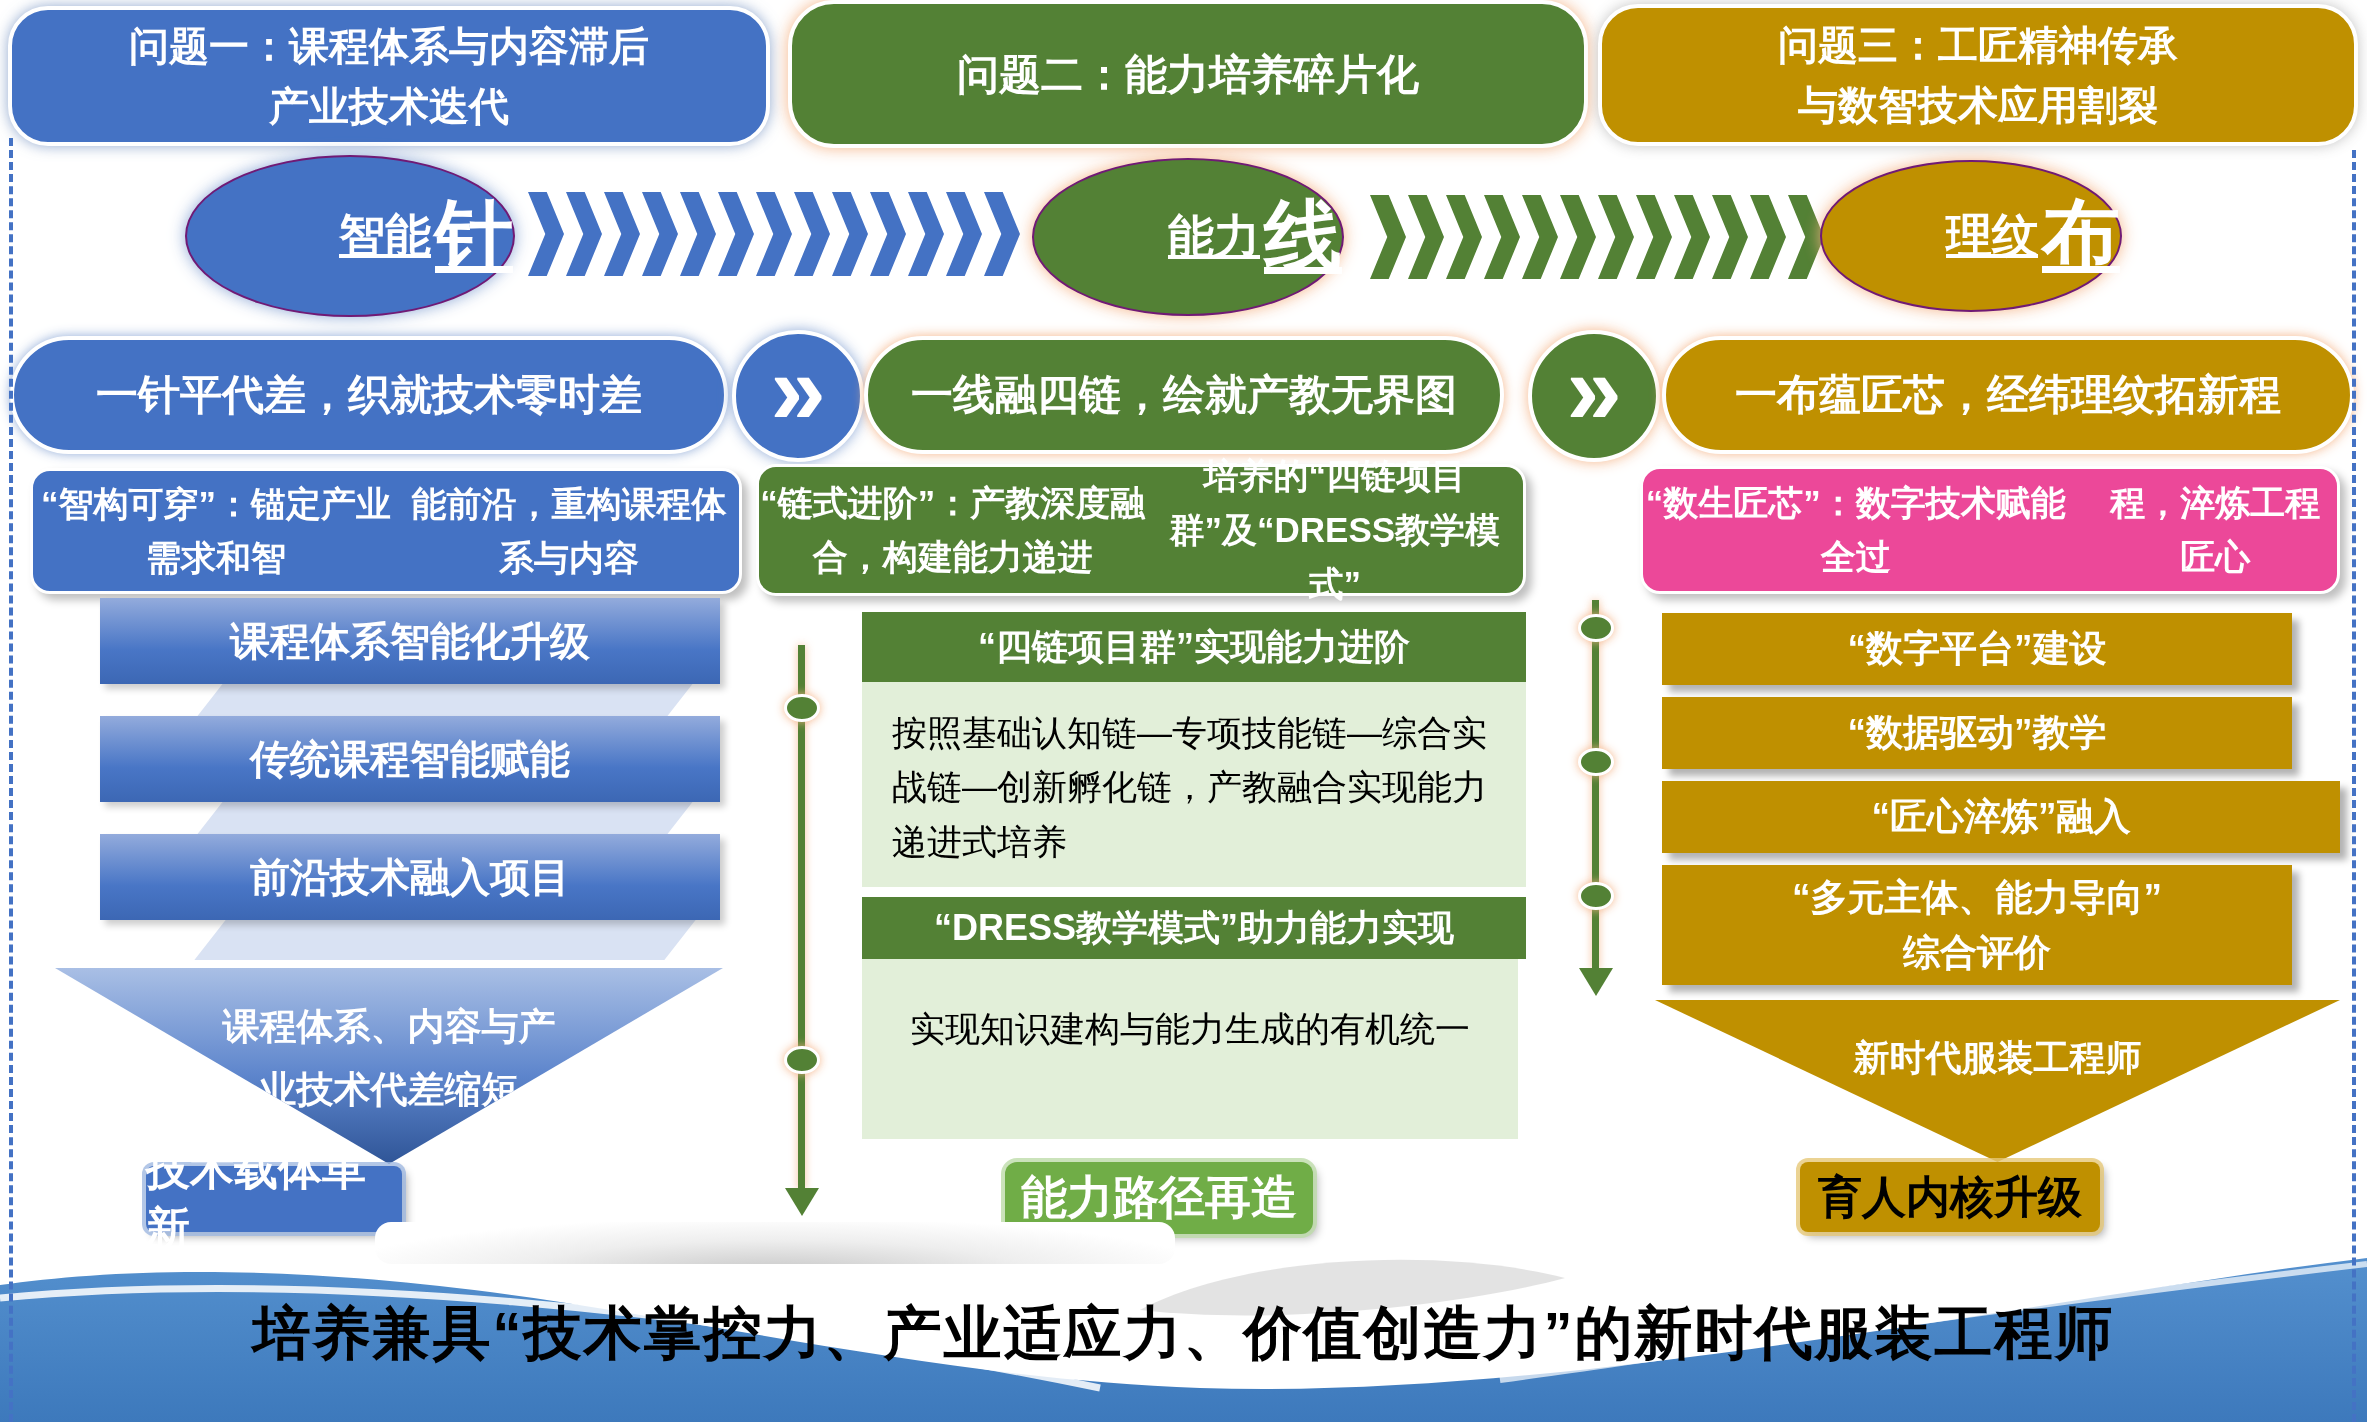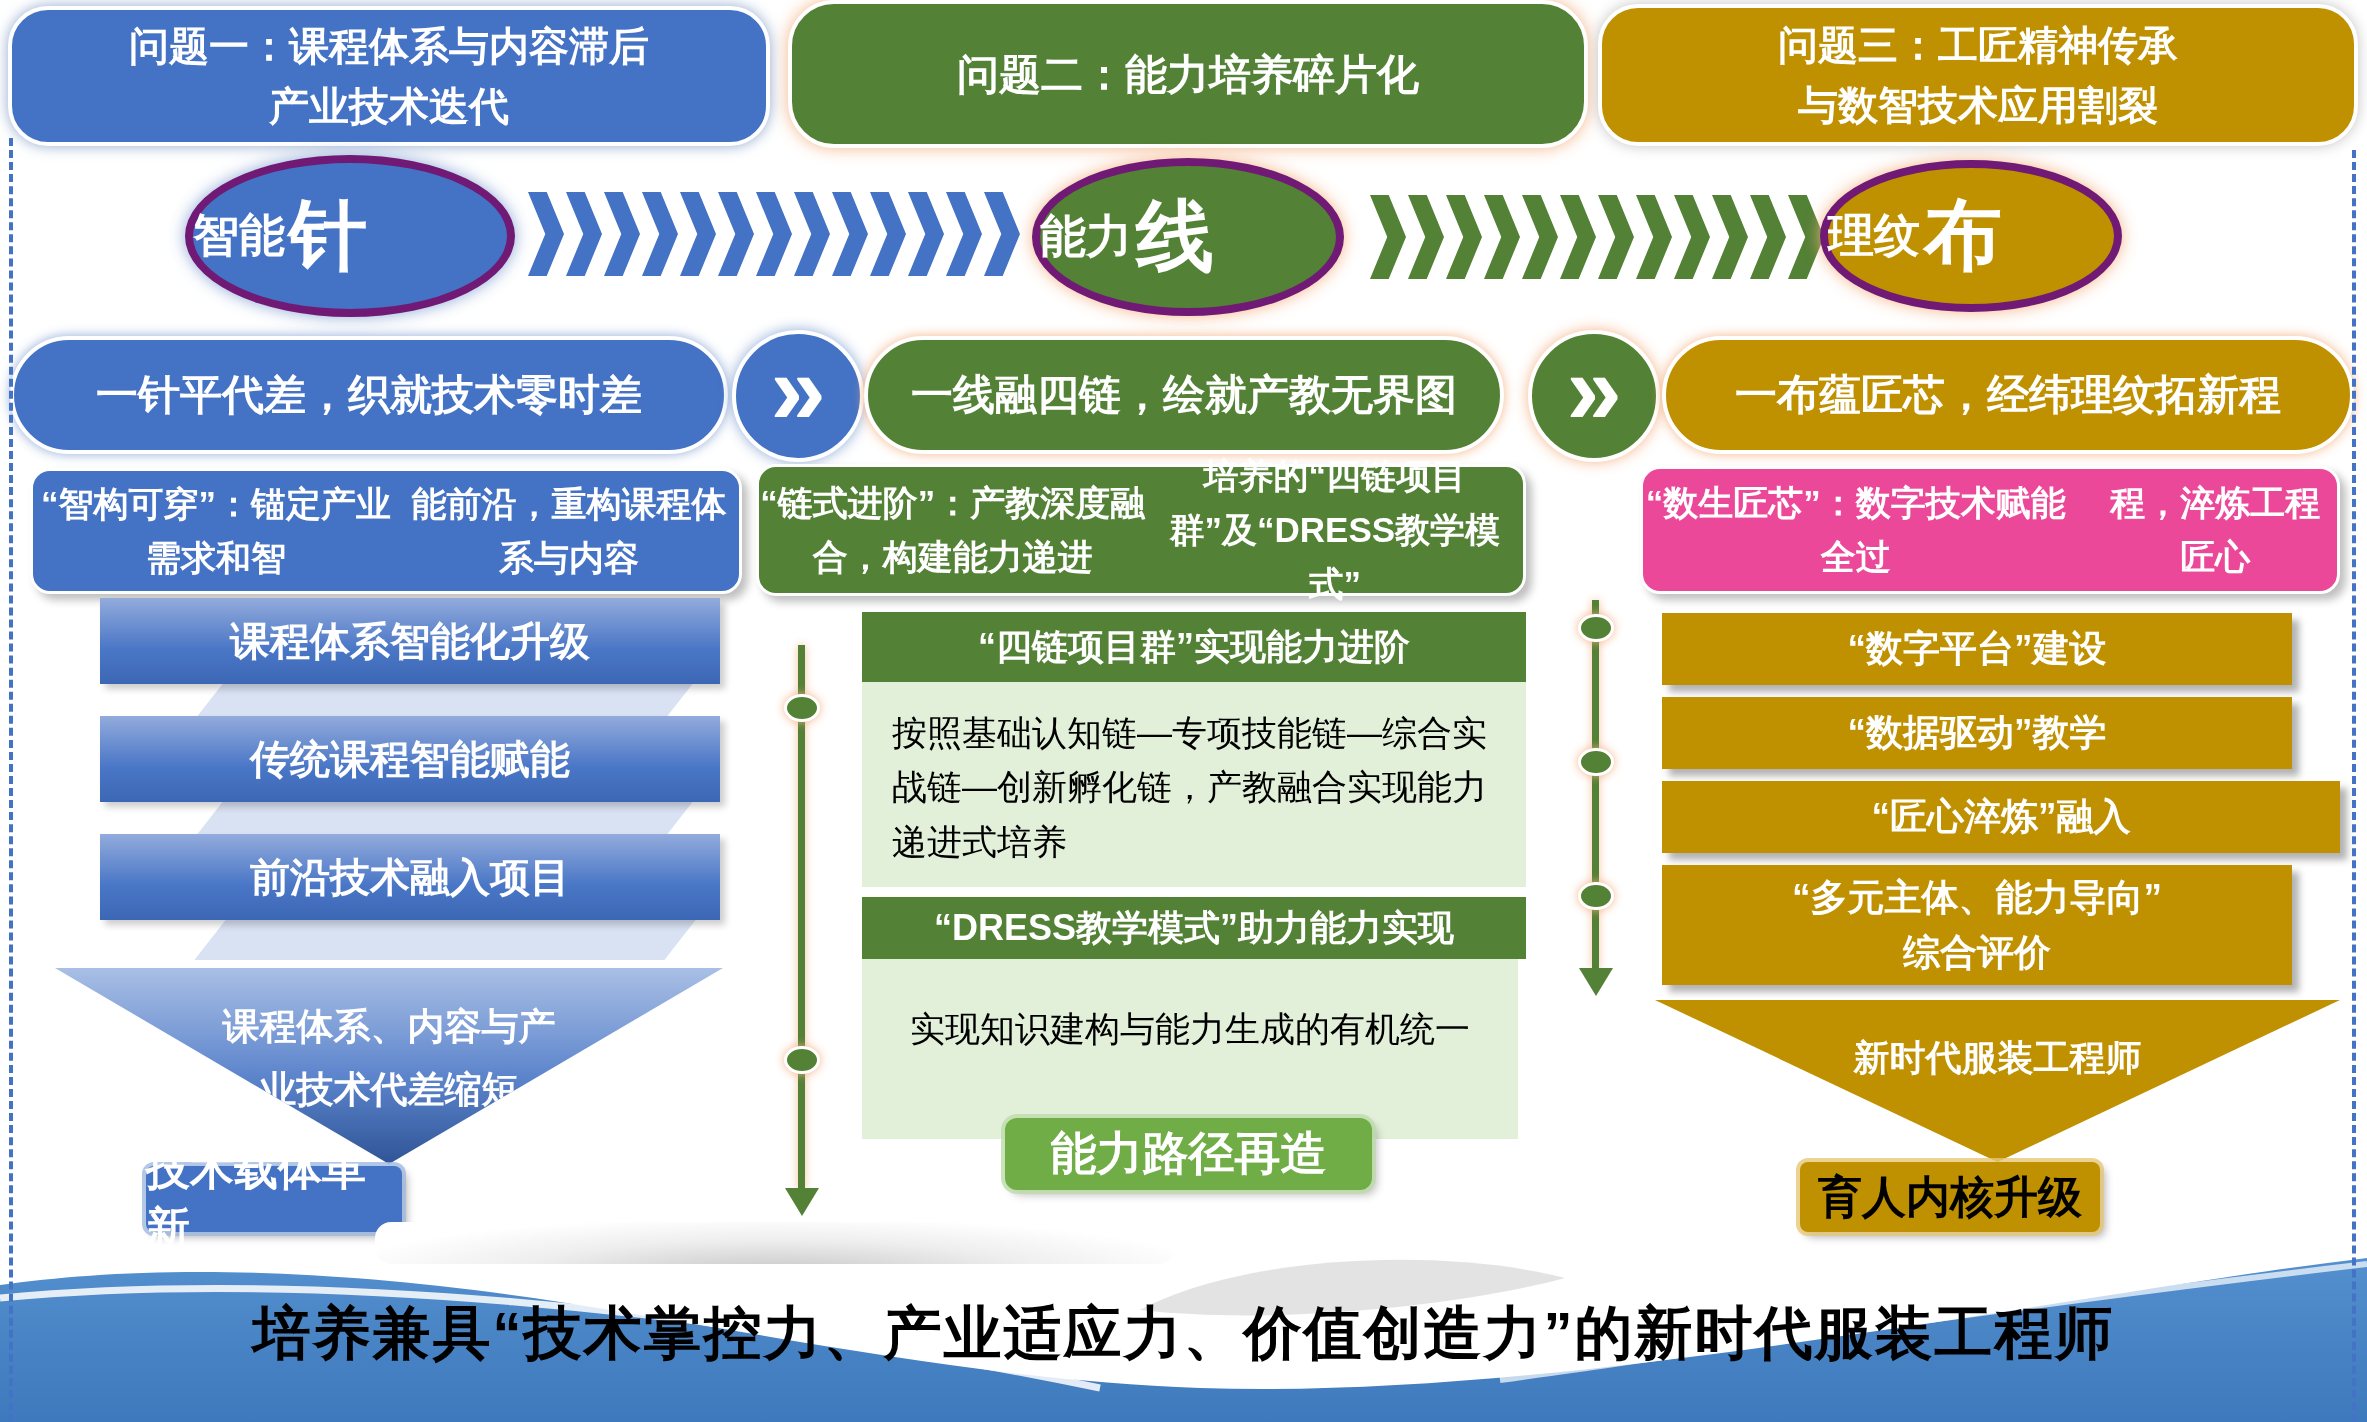--- a/index.html
+++ b/index.html
@@ -12,22 +12,22 @@
   .hdr{
     display:flex;flex-direction:column;justify-content:center;align-items:center;
     color:#fff;font-weight:bold;text-align:center;line-height:1.5;
     border:4px solid #fff;box-sizing:border-box;
   }
   .hdr-blue{background:#4472C4;border-radius:40px;box-shadow:0 0 14px rgba(110,140,190,.75);font-size:40px;}
   .hdr-green{background:#538135;border-radius:46px;box-shadow:0 0 16px rgba(244,177,131,.95);font-size:42px;}
   .hdr-gold{background:#BF9000;border-radius:40px;box-shadow:0 0 14px rgba(190,190,190,.9);font-size:40px;}
   
   .ell{
-    display:flex;justify-content:flex-start;align-items:center;color:#fff;
-    border-radius:50%;border:8px solid #701a75;box-sizing:border-box;
+    display:flex;justify-content:flex-end;align-items:center;color:#fff;
+    border-radius:50%;border:2px solid #701a75;box-sizing:border-box;text-decoration:underline;
   }
   .ell .sm{font-size:46px;font-weight:bold;}
   .ell .bg{font-size:78px;font-weight:bold;margin-left:4px;}
   .ell-blue{background:#4472C4;box-shadow:0 0 16px rgba(130,160,210,.9);}
   .ell-green{background:#538135;box-shadow:0 0 16px rgba(244,177,131,.95);}
   .ell-gold{background:#BF9000;box-shadow:0 0 16px rgba(244,177,131,.95);}
   
   .chvrow{display:flex;align-items:center;}
   .chv{
     display:inline-block;width:36px;height:84px;margin-right:2px;flex:0 0 auto;
@@ -256,21 +256,21 @@
   </div>
   <div class="abs mbody" style="left:862px;top:682px;width:664px;height:205px;">
     <span>按照基础认知链—专项技能链—综合实战链—创新孵化链，产教融合实现能力递进式培养</span>
   </div>
   <div class="abs mhdr" style="left:862px;top:897px;width:664px;height:62px;">
     <span>“DRESS教学模式”助力能力实现</span>
   </div>
   <div class="abs mbody center" style="left:862px;top:959px;width:656px;height:180px;">
     <span>实现知识建构与能力生成的有机统一</span>
   </div>
-  <div class="abs footer-label footer-green" style="left:1005px;top:1118px;width:367px;height:72px;border-radius:12px;">
+  <div class="abs footer-label footer-green" style="left:1005px;top:1162px;width:308px;height:72px;border-radius:12px;">
     <span>能力路径再造</span>
   </div>
 
   <div class="abs gbar" style="left:1662px;top:613px;width:630px;height:72px;">
     <div>“数字平台”建设</div>
   </div>
   <div class="abs gbar" style="left:1662px;top:697px;width:630px;height:72px;">
     <div>“数据驱动”教学</div>
   </div>
   <div class="abs gbar" style="left:1662px;top:781px;width:678px;height:72px;">

